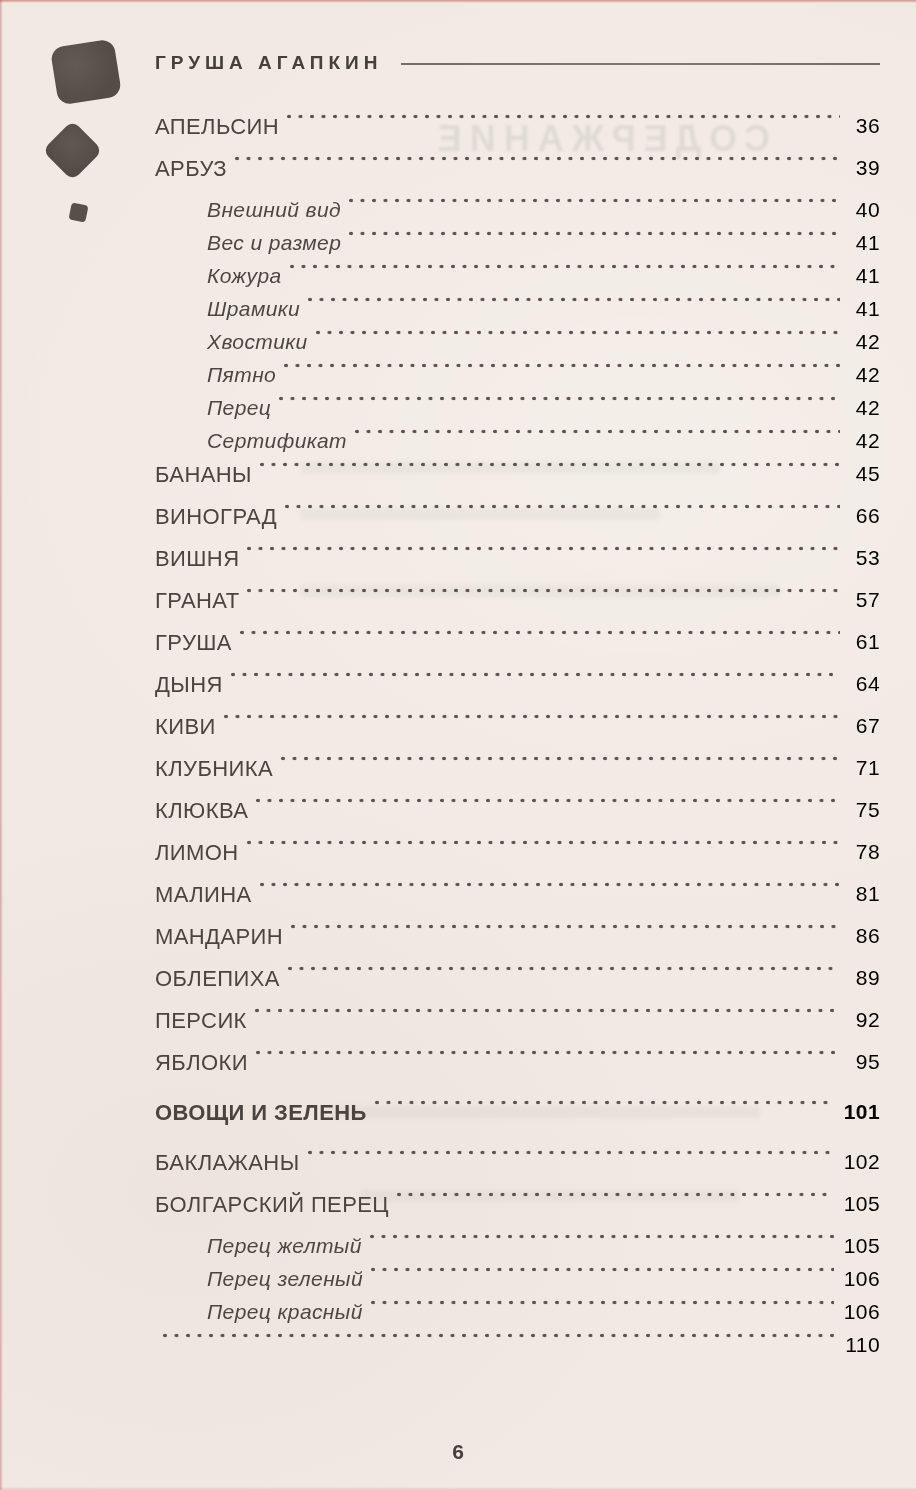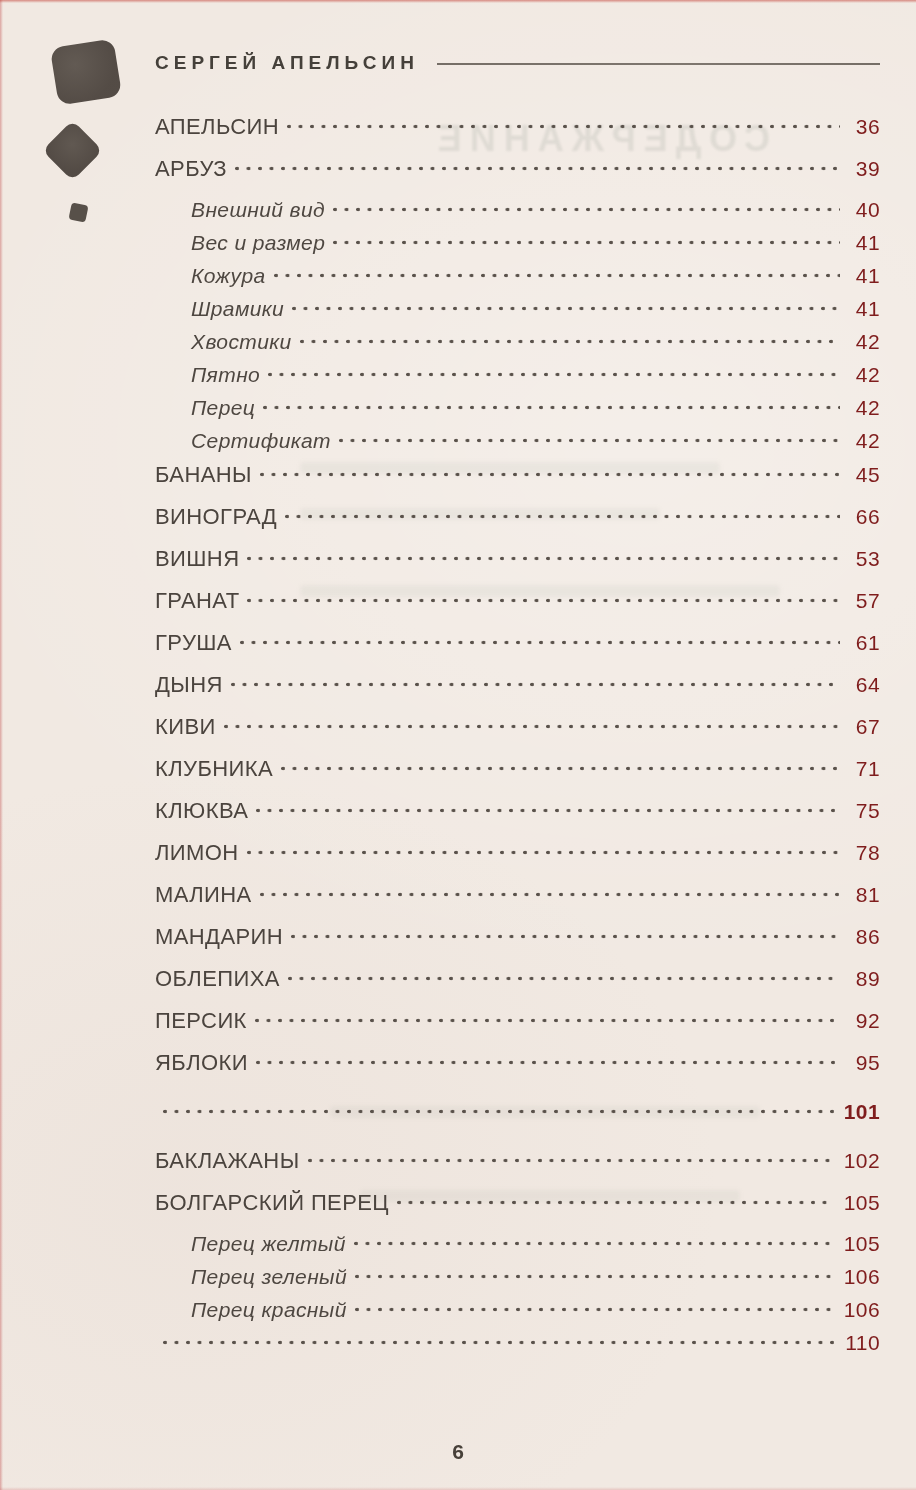--- a/index.html
+++ b/index.html
@@ -68,50 +68,50 @@
   .gb2{left:300px;top:508px;width:360px;}
   .gb3{left:300px;top:585px;width:480px;}
   .gb4{left:330px;top:1106px;width:430px;}
   .gb5{left:360px;top:1190px;width:380px;}
 
   .toc{
     position:relative;z-index:2;
     margin-top:40px;
   }
   .row{
-    display:flex;align-items:center;
+    display:flex;align-items:flex-start;
     font-size:22px;
     color:var(--ink);
     letter-spacing:.4px;
     margin-bottom:16px;
     white-space:nowrap;
   }
   .row--main .label{font-weight:normal;}
   .row--section{font-weight:bold;margin-top:24px;margin-bottom:24px;}
   .row--sub{
     font-size:21px;font-style:italic;
-    margin-left:36px;margin-bottom:9px;
+    margin-left:52px;margin-bottom:9px;
     color:#4e4741;
   }
   .label{flex:0 0 auto;}
   .dots{
     flex:1 1 auto;
     height:5px;
     margin:0 10px 0 8px;
     background-image:radial-gradient(circle at 2px 2.5px, var(--dot) 1.6px, rgba(0,0,0,0) 2.1px);
     background-size:11.5px 5px;
     background-repeat:repeat-x;
     background-position:left bottom;
     margin-bottom:1px;
   }
   .pagenum{
     flex:0 0 auto;
     font-style:normal;
     font-size:21px;
-    color:#7f1d1d;
+    color:#000000;
     min-width:30px;text-align:right;
   }
   .footer{
     position:absolute;left:0;right:0;bottom:26px;
     text-align:center;z-index:2;
   }
   .folio{font-size:21px;font-weight:bold;color:#474039;}
 </style>
 </head>
 <body>
@@ -127,21 +127,21 @@
 <div class="ghost">СОДЕРЖАНИЕ</div>
 <div class="ghost-bar gb1"></div>
 <div class="ghost-bar gb2"></div>
 <div class="ghost-bar gb3"></div>
 <div class="ghost-bar gb4"></div>
 <div class="ghost-bar gb5"></div>
 
 <div class="content">
 
   <div class="running-head">
-    <span class="author">СЕРГЕЙ АПЕЛЬСИН</span>
+    <span class="author">ГРУША АГАПКИН</span>
     <span class="head-rule"></span>
   </div>
 
   <div class="toc">
       <div class="row row--main">
     <span class="label">АПЕЛЬСИН</span>
     <span class="dots"></span>
     <span class="pagenum">36</span>
   </div>
       <div class="row row--main">
@@ -258,20 +258,21 @@
     <span class="label">ПЕРСИК</span>
     <span class="dots"></span>
     <span class="pagenum">92</span>
   </div>
       <div class="row row--main">
     <span class="label">ЯБЛОКИ</span>
     <span class="dots"></span>
     <span class="pagenum">95</span>
   </div>
       <div class="row row--section">
+    <span class="label">ОВОЩИ И ЗЕЛЕНЬ</span>
     <span class="dots"></span>
     <span class="pagenum">101</span>
   </div>
       <div class="row row--main">
     <span class="label">БАКЛАЖАНЫ</span>
     <span class="dots"></span>
     <span class="pagenum">102</span>
   </div>
       <div class="row row--main">
     <span class="label">БОЛГАРСКИЙ ПЕРЕЦ</span>

